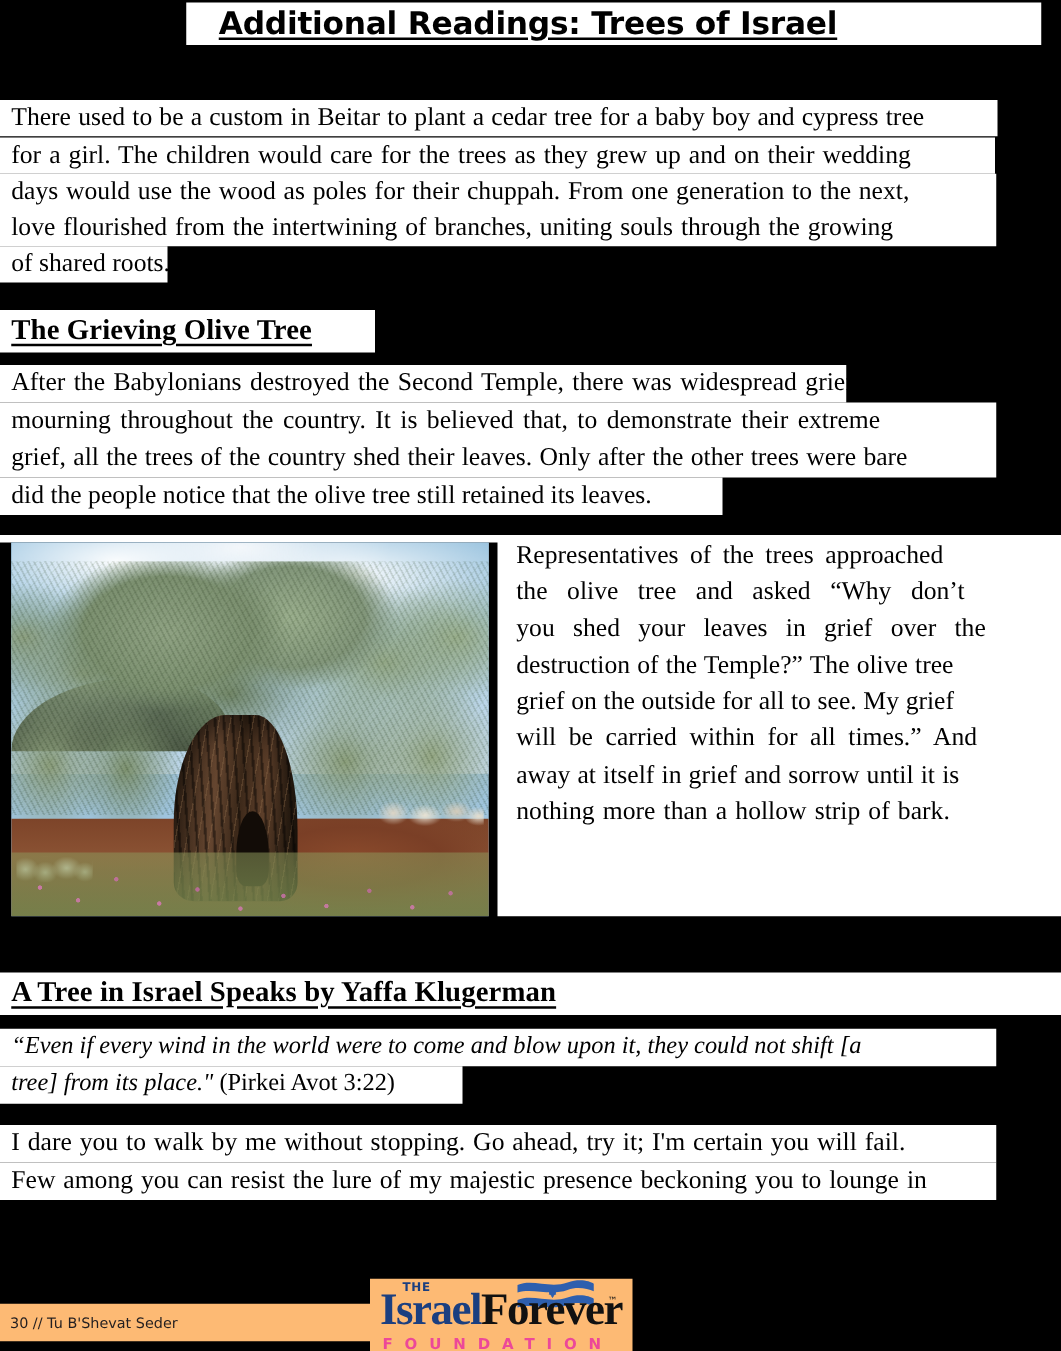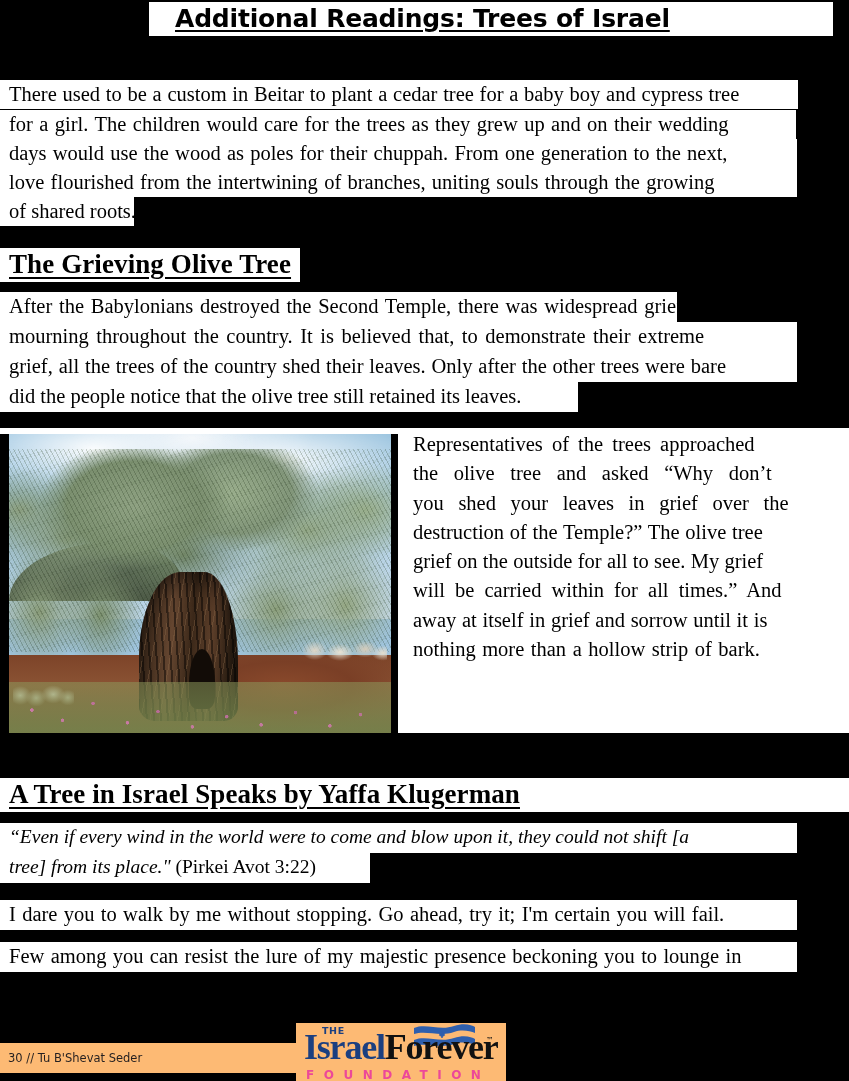--- a/index.html
+++ b/index.html
@@ -40,21 +40,21 @@
 
   
   .body-line {
     font-size: 20.5px;
     line-height: 29px;
     padding-left: 9px;
   }
 
   
   .sec-head {
-    font-size: 27px;
+    font-size: 23px;
     line-height: 32px;
     font-weight: bold;
     text-decoration: underline;
     text-underline-offset: 4px;
     padding-left: 9px;
     letter-spacing: 0.1px;
   }
 
   
   .quote-line {
@@ -300,21 +300,21 @@
     <span class="rl" style="word-spacing:1.4px;">nothing more than a hollow strip of bark.</span>
   </div>
 
   <div class="strip sec-head" style="left:0px; top:778px; width:849px; height:34px;">A Tree in Israel Speaks by Yaffa Klugerman</div>
 
   <div class="strip quote-line" style="left:0px; top:823px; width:797px; height:30px;">“Even if every wind in the world were to come and blow upon it, they could not shift [a</div>
 
   <div class="strip quote-line" style="left:0px; top:853px; width:370px; height:30px;"><span>tree] from its place."</span><span class="roman">&nbsp;</span><span class="roman">(Pirkei Avot 3:22)</span></div>
 
   <div class="strip body-line" style="left:0px; top:900px; width:797px; height:30px; word-spacing:1.2px;">I dare you to walk by me without stopping. Go ahead, try it; I'm certain you will fail.</div>
-  <div class="strip body-line" style="left:0px; top:930px; width:797px; height:30px; word-spacing:1.2px;margin-top:12px;">Few among you can resist the lure of my majestic presence beckoning you to lounge in</div>
+  <div class="strip body-line" style="left:0px; top:930px; width:797px; height:30px; word-spacing:1.2px;">Few among you can resist the lure of my majestic presence beckoning you to lounge in</div>
 
   <div class="footer-strip" style="left:0px; top:1043px; width:296px; height:30px;">
     <div class="folio" style="position:absolute; left:0; top:8px;">30 // Tu B'Shevat Seder</div>
   </div>
 
   <div class="footer-strip" style="left:296px; top:1023px; width:210px; height:58px;"></div>
 
   <div class="logo" style="left:300px; top:1020px;">
     <div class="flag">
       <svg viewBox="0 0 64 30" width="64" height="30" aria-hidden="true">

